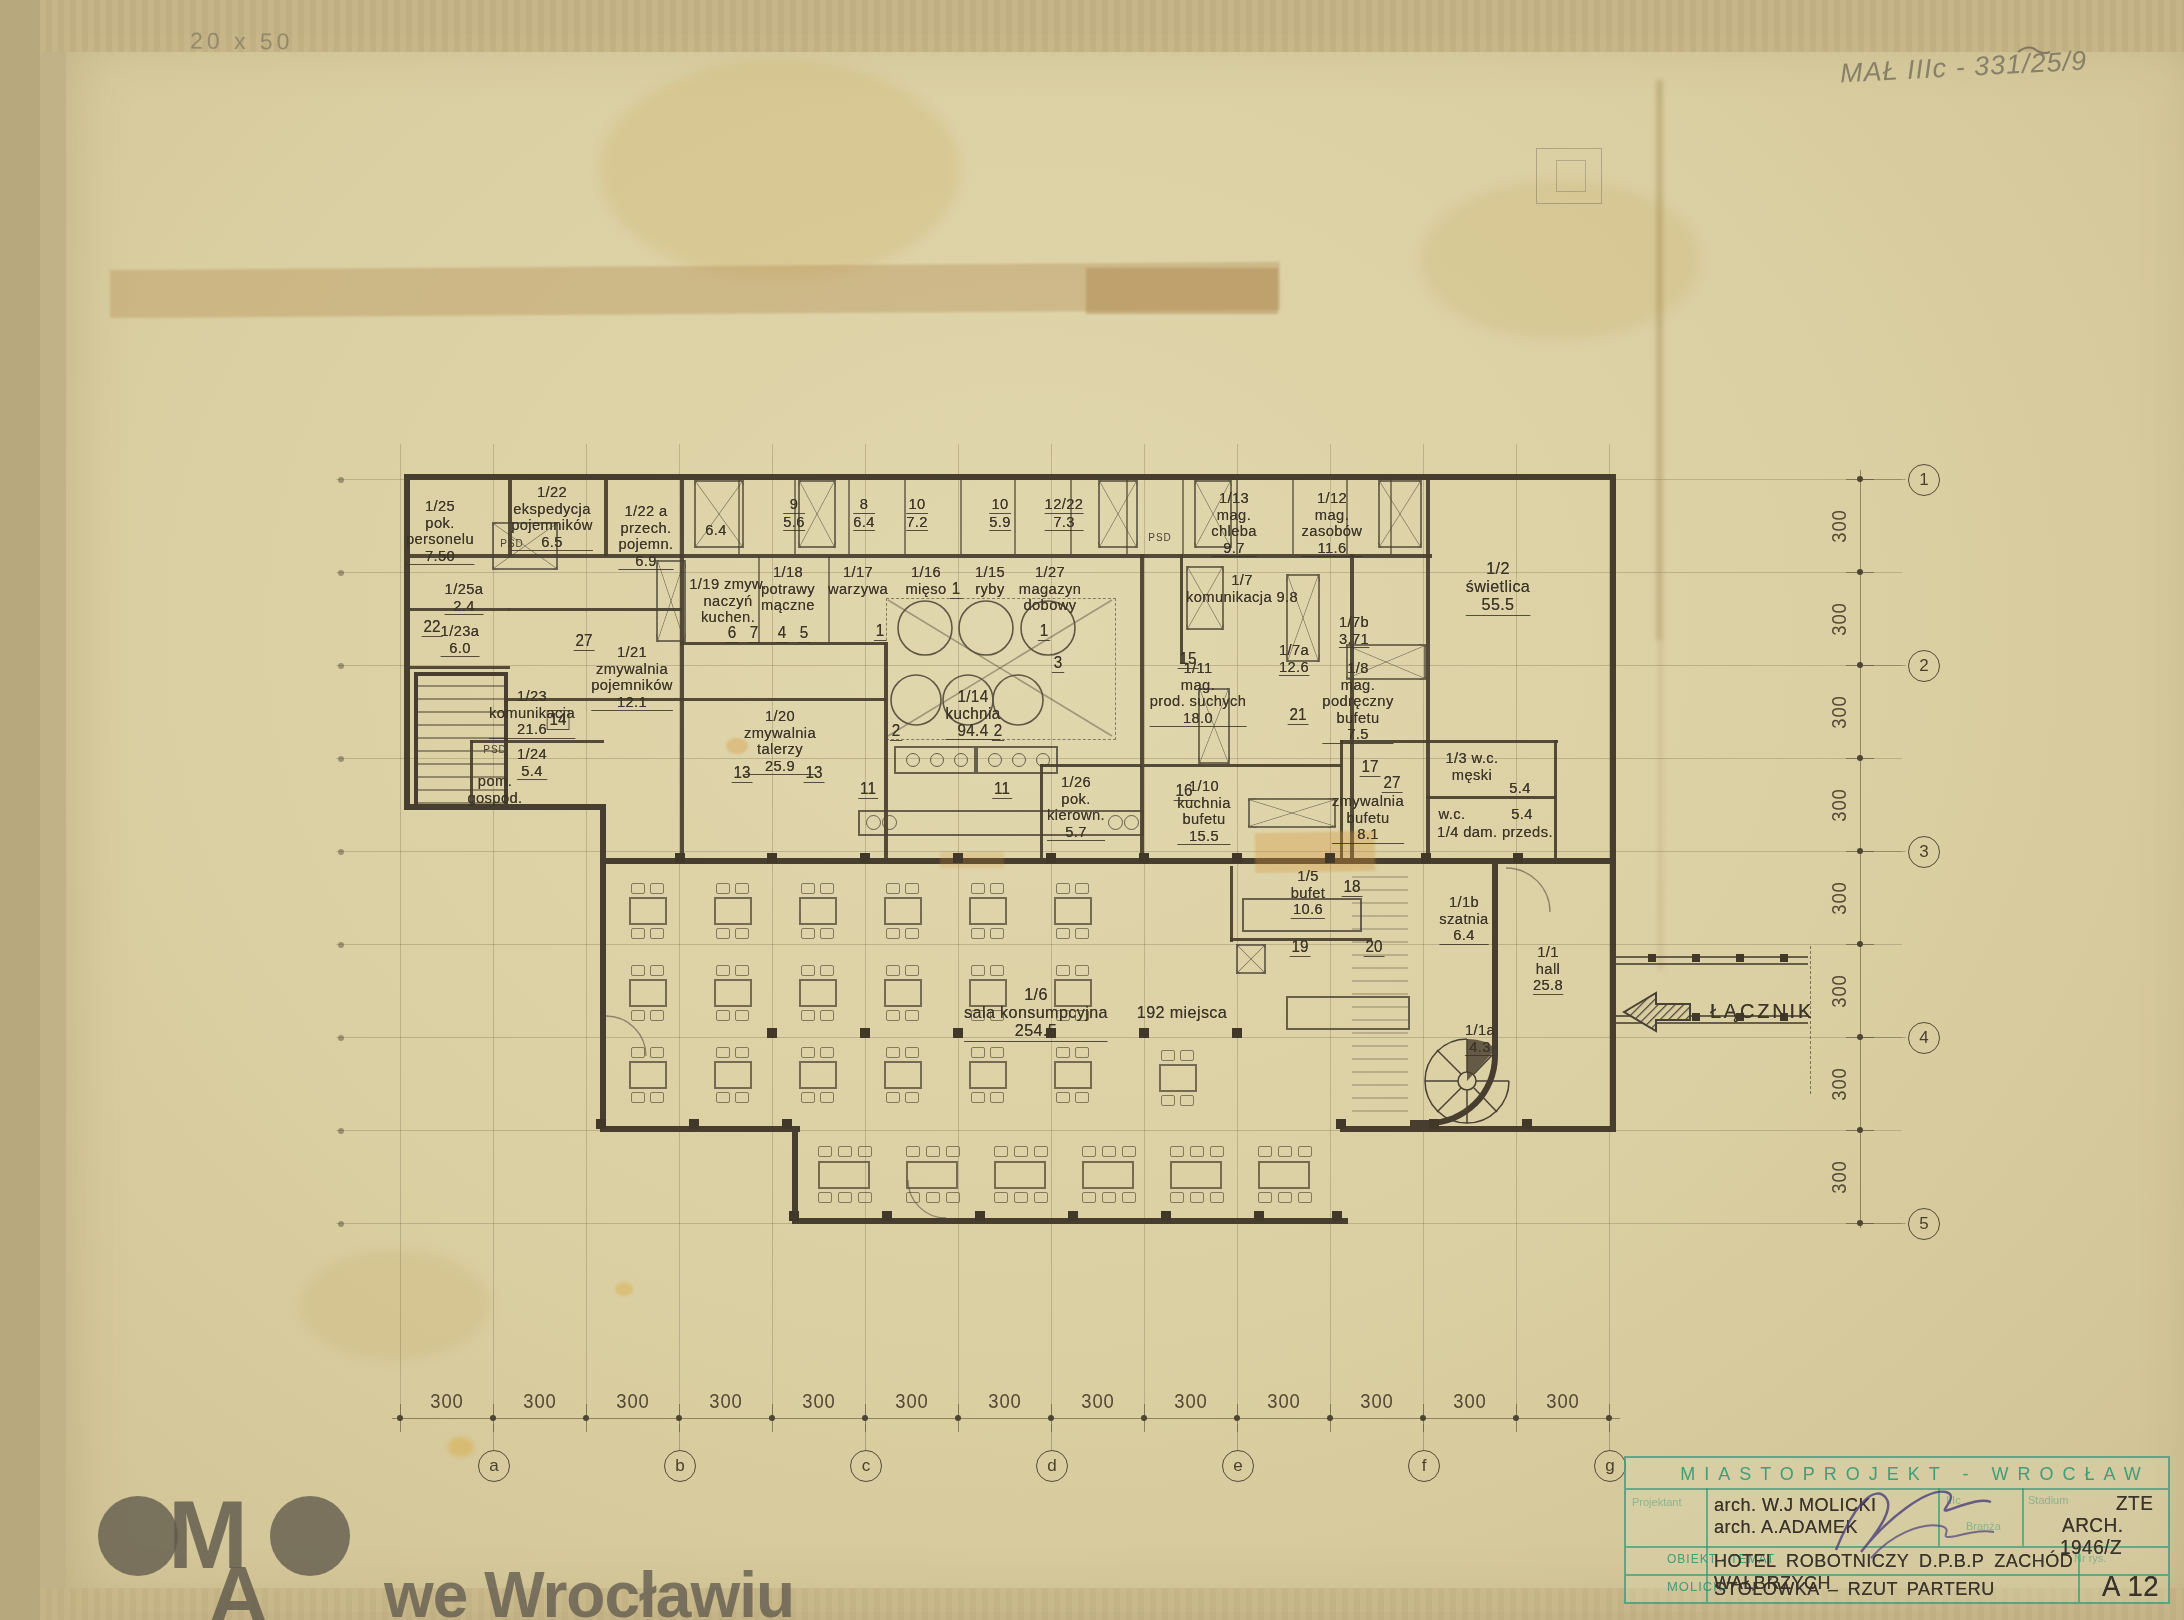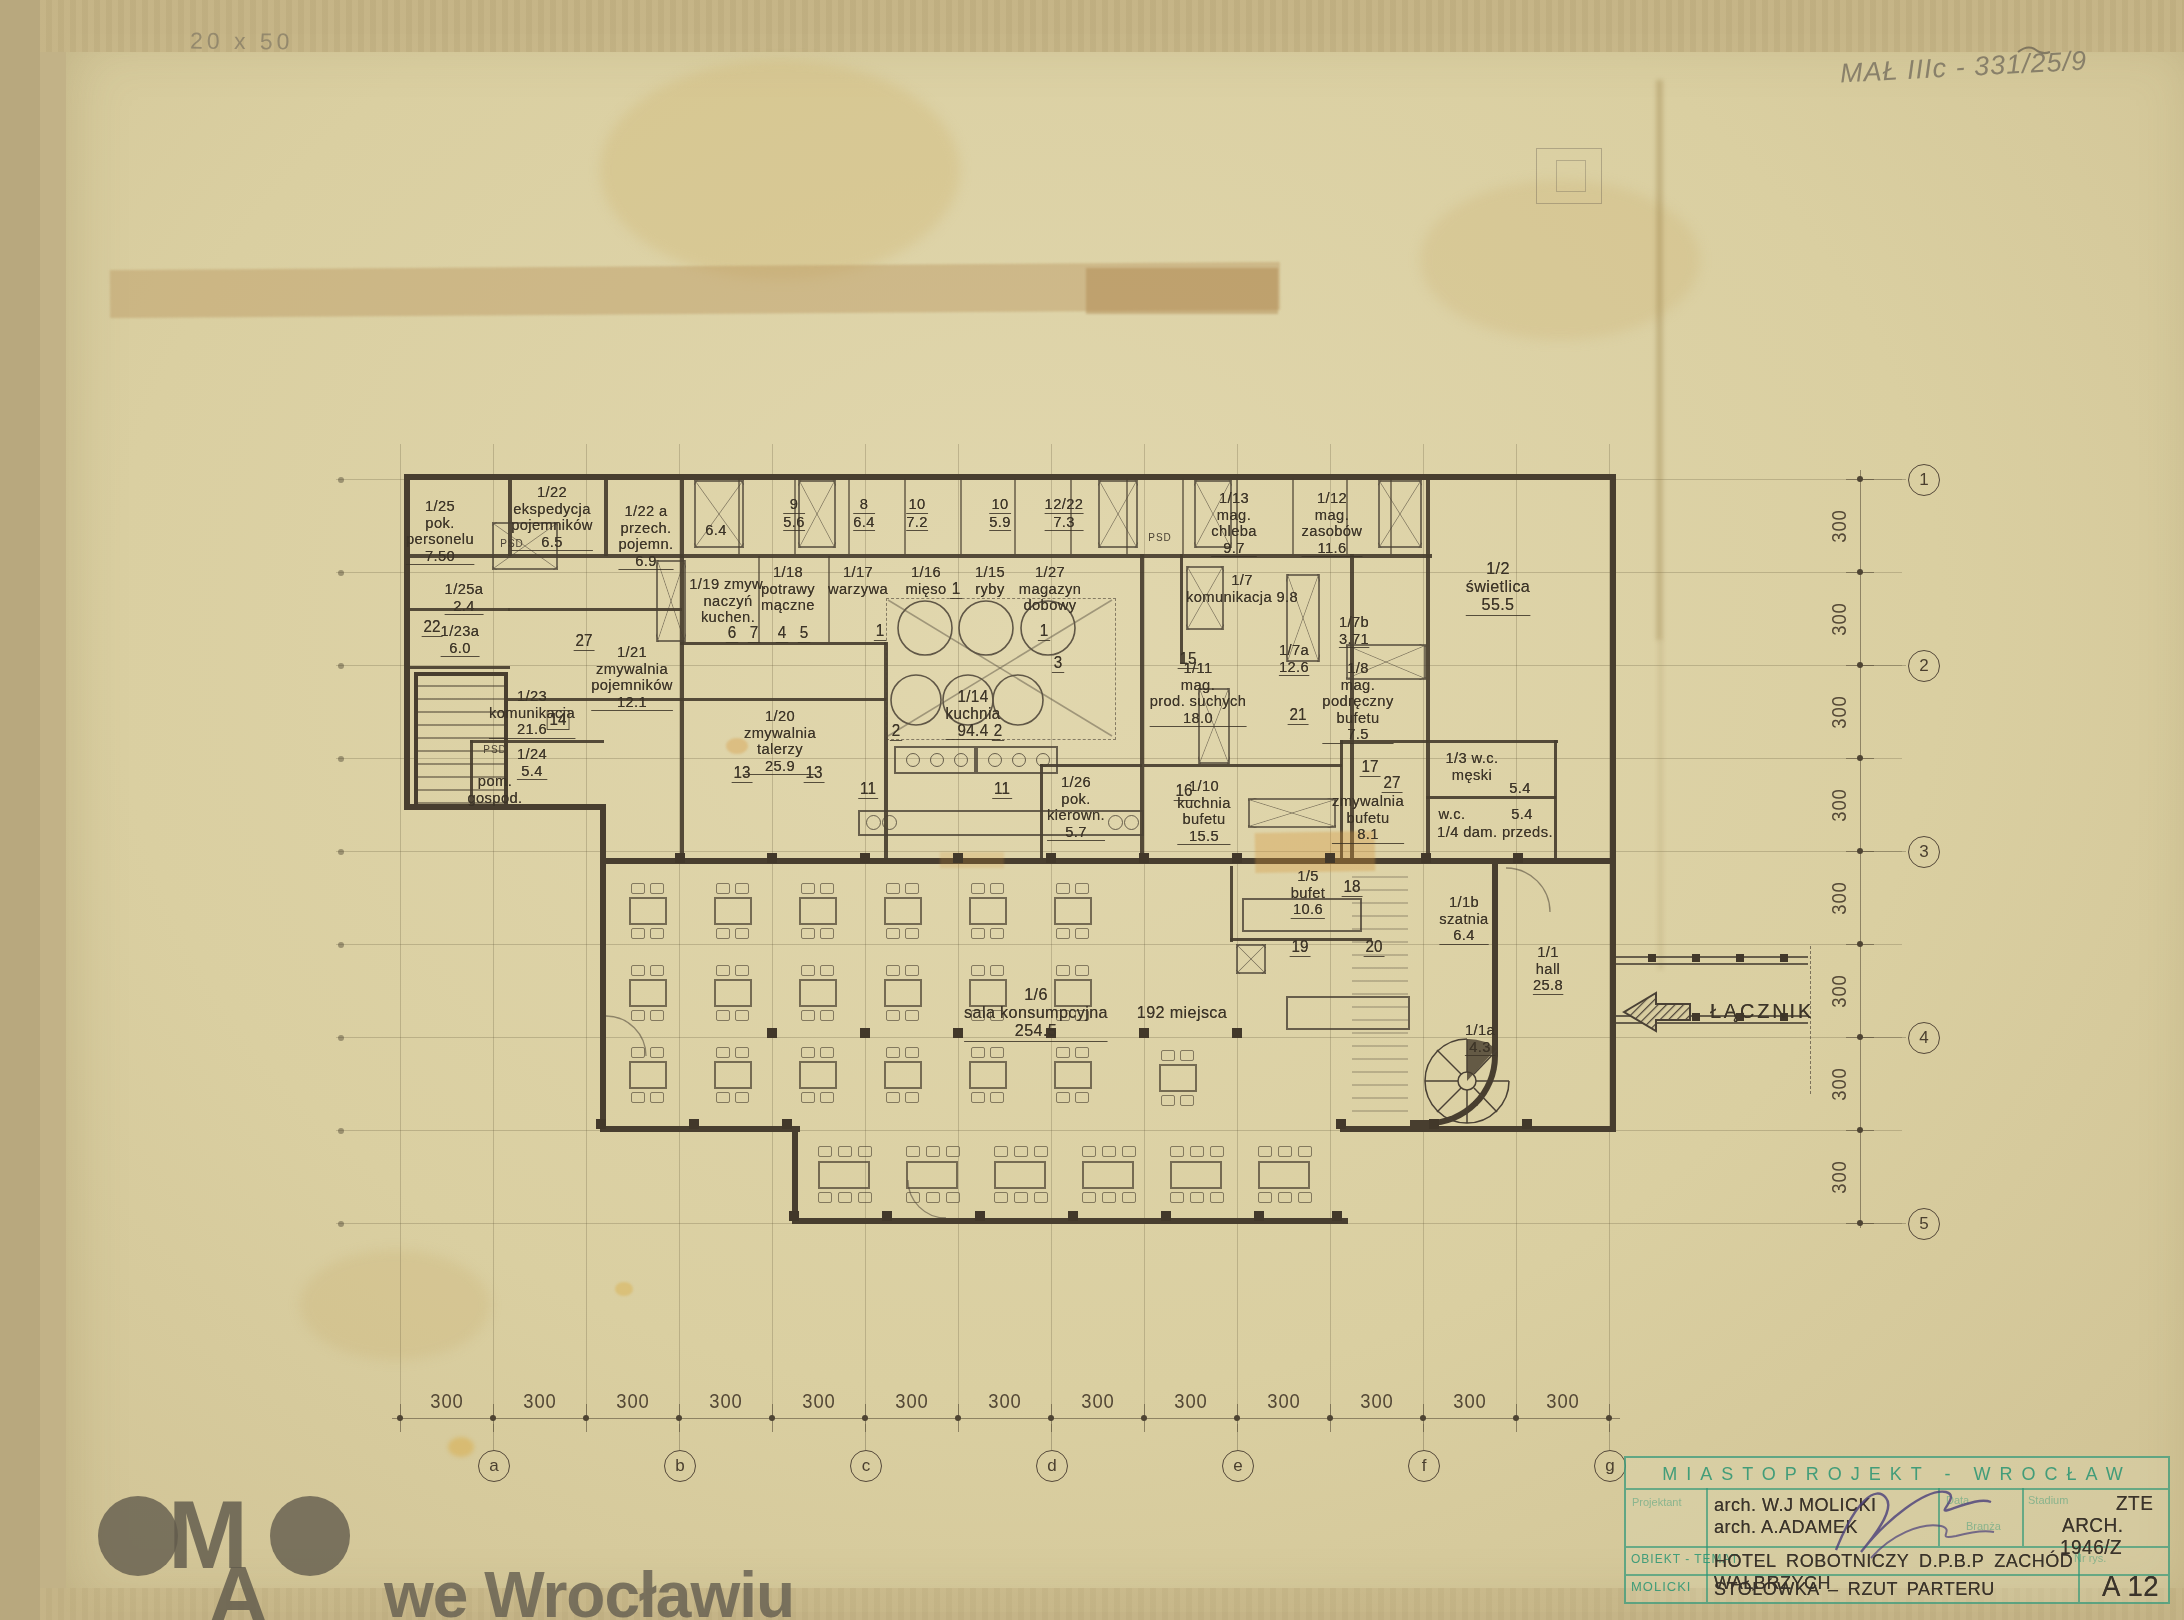--- a/index.html
+++ b/index.html
@@ -47,21 +47,21 @@
   .dashv{border-left:1.6px dashed rgba(74,65,53,.65);z-index:10;}
   .pencil{color:rgba(118,110,94,.8);z-index:30;}
   #note-tl{left:150px;top:28px;font-size:23px;letter-spacing:4px;transform:rotate(.6deg);opacity:.75;}
   #note-tr{left:1800px;top:52px;font-size:27px;font-style:italic;transform:rotate(-3deg);letter-spacing:1px;}
   .tape{background:rgba(184,148,92,.42);z-index:8;filter:blur(1px);}
   #watermark{z-index:50;pointer-events:none;}
   .wmshape{background:rgba(96,90,76,.78);position:absolute;}
   .wmtxt{position:absolute;font-weight:bold;color:rgba(100,94,80,.8);letter-spacing:-1px;}
   #titleblock{z-index:40;}
   .tbline{position:absolute;background:rgba(45,150,118,.65);}
-  .tbgreen{position:absolute;color:rgba(40,148,114,.85);letter-spacing:1px;}
+  .tbgreen{position:absolute;color:rgba(40,148,114,.85);letter-spacing:1px;padding-left:36px;}
   .tbval{position:absolute;color:#3a332a;letter-spacing:.5px;transform:scaleX(.95);transform-origin:left;
     text-shadow:0 0 .4px rgba(58,51,42,.8);}
   .faintgreen{position:absolute;color:rgba(45,150,118,.45);font-size:11px;}
   svg.overlay{position:absolute;left:0;top:0;z-index:11;pointer-events:none;}
 </style>
 </head>
 <body>
 
 <div id="canvas">
   <div id="paper"></div>
@@ -825,21 +825,21 @@
   <div id="titleblock" class="abs" style="left:1584px;top:1456px;width:542px;height:144px;border:2px solid rgba(45,150,118,.7);background:rgba(222,214,178,.35);">
     <div class="tbgreen" style="left:0;right:0;top:6px;text-align:center;font-size:18px;letter-spacing:9px;">MIASTOPROJEKT - WROCŁAW</div>
     <div class="tbline" style="left:0;top:30px;width:542px;height:2px;"></div>
     <div class="tbline" style="left:80px;top:30px;width:1.5px;height:114px;"></div>
     <div class="tbline" style="left:312px;top:30px;width:1.5px;height:58px;"></div>
     <div class="tbline" style="left:396px;top:30px;width:1.5px;height:58px;"></div>
     <div class="tbline" style="left:0;top:88px;width:542px;height:2px;"></div>
     <div class="tbline" style="left:0;top:116px;width:542px;height:1.5px;"></div>
     <div class="tbline" style="left:452px;top:88px;width:1.5px;height:56px;"></div>
     <div class="faintgreen" style="left:6px;top:38px;">Projektant</div>
-    <div class="faintgreen" style="left:320px;top:36px;">Data</div>
+    <div class="faintgreen" style="left:320px;top:36px;">IIIc</div>
     <div class="faintgreen" style="left:402px;top:36px;">Stadium</div>
     <div class="faintgreen" style="left:340px;top:62px;">Branża</div>
     <div class="faintgreen" style="left:448px;top:94px;">Nr rys.</div>
     <div class="tbgreen" style="left:5px;top:94px;font-size:12px;">OBIEKT - TEMAT</div>
     <div class="tbgreen" style="left:5px;top:121px;font-size:13px;">MOLICKI</div>
     <div class="tbval" style="left:88px;top:36px;font-size:19px;">arch. W.J MOLICKI</div>
     <div class="tbval" style="left:88px;top:58px;font-size:19px;">arch. A.ADAMEK</div>
     <div class="tbval" style="left:490px;top:34px;font-size:20px;">ZTE</div>
     <div class="tbval" style="left:436px;top:56px;font-size:20px;">ARCH.</div>
     <div class="tbval" style="left:434px;top:78px;font-size:20px;">1946/Z</div>

